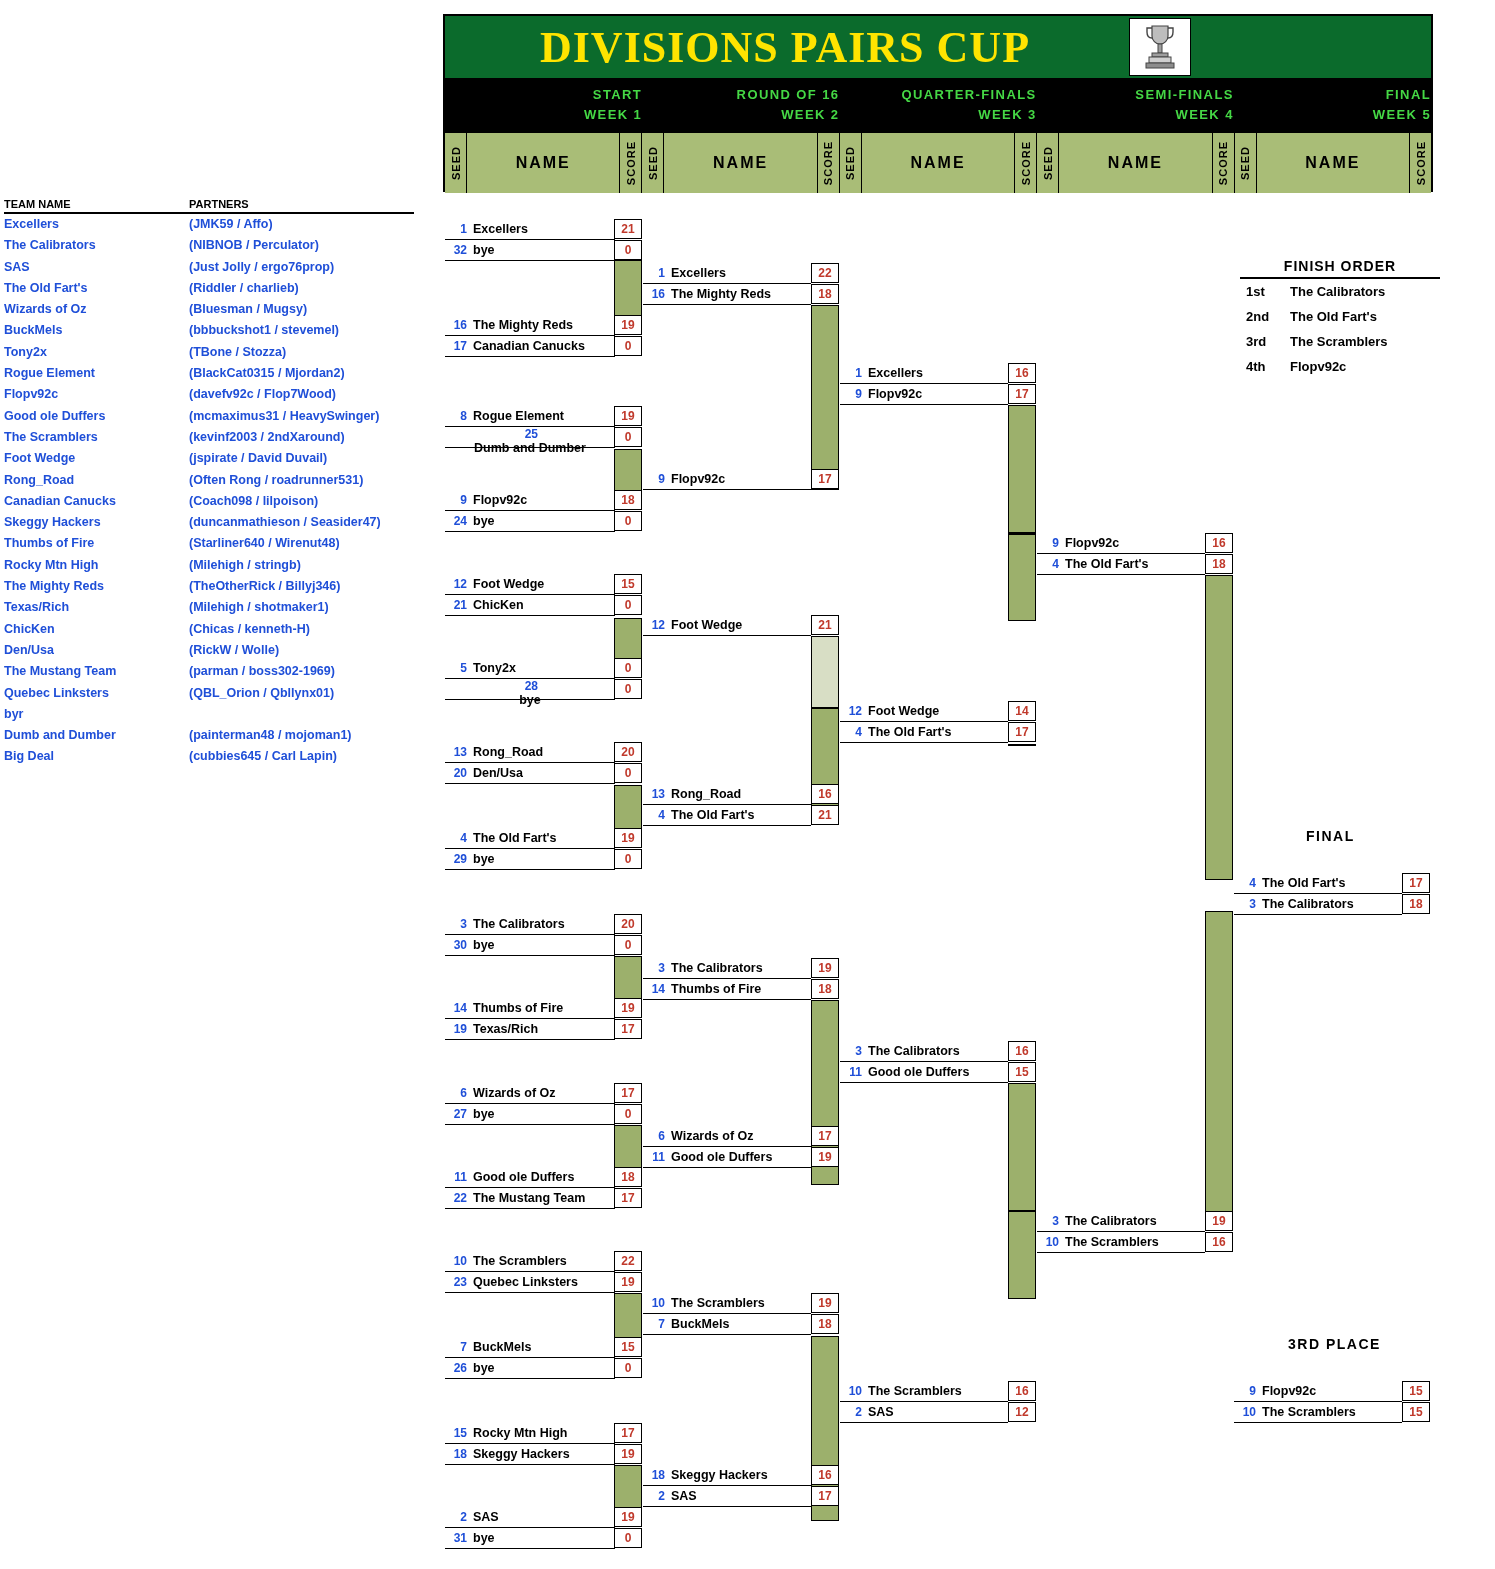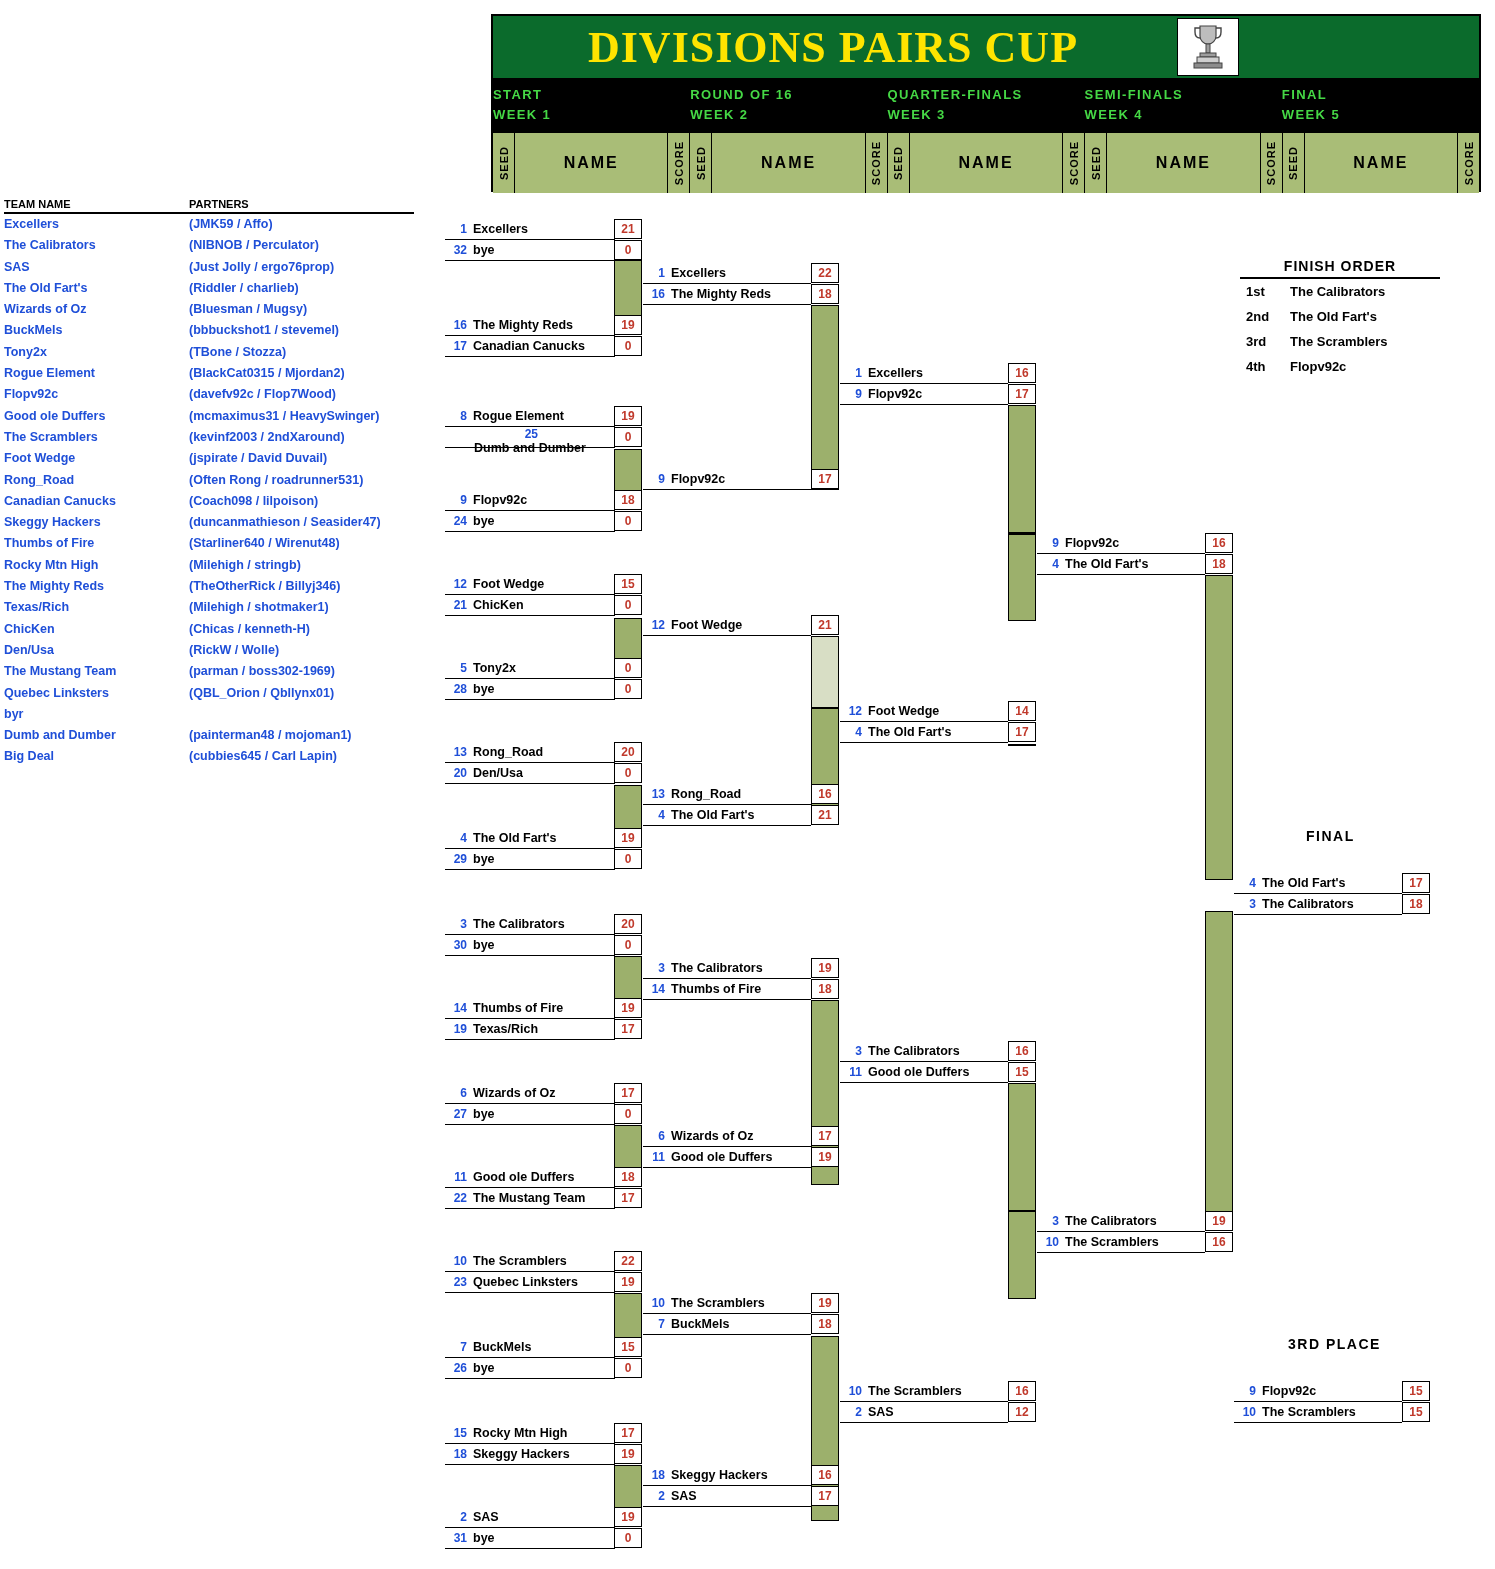--- a/index.html
+++ b/index.html
@@ -8,21 +8,21 @@
     background:#ffffff;
     font-family:"Liberation Sans", sans-serif;
     font-size:12px;
     overflow:hidden;
   }
   .abs{position:absolute;}
 
   
   #header-banner{
     left:443px;top:14px;width:990px;height:178px;
-    border:2px solid #000;background:#e5e5e5;box-sizing:border-box;margin-left:48px;
+    border:2px solid #000;background:#e5e5e5;box-sizing:border-box;
   }
   #title-bar{
     position:absolute;left:0;top:0;width:100%;height:62px;
     background:#0b6b2c;display:flex;align-items:center;
   }
   #cup-title{
     flex:0 0 680px;text-align:center;color:#ffe400;
     font-family:"Liberation Serif", serif;font-weight:bold;font-size:44px;
     letter-spacing:1px;
   }
@@ -32,21 +32,21 @@
   }
   #month-label{
     flex:1;text-align:center;color:#ffffff;
     font-family:"Liberation Serif", serif;font-weight:bold;font-size:42px;
   }
   #rounds-bar{
     position:absolute;left:0;top:62px;width:100%;height:54px;
     background:#000;display:flex;
   }
   .round-cell{
-    flex:1;display:flex;flex-direction:column;align-items:flex-start;justify-content:center;
+    flex:1;display:flex;flex-direction:column;align-items:flex-end;justify-content:center;
     color:#45d845;font-weight:bold;font-size:13px;letter-spacing:1.4px;line-height:20px;
   }
   #col-head-bar{
     position:absolute;left:0;top:116px;width:100%;height:60px;
     background:#a9bd77;display:flex;border-top:1px solid #000;
   }
   .col-group{flex:1;display:flex;border-right:1px solid #000;box-sizing:border-box;}
   .col-group:last-child{border-right:none;}
   .ch-seed,.ch-score{
     width:22px;display:flex;align-items:center;justify-content:center;
@@ -405,21 +405,21 @@
     <div class="entry" style="left: 445px; top: 595px; width: 170px;">
       <span class="sd">21</span>
       <span class="nm">ChicKen</span>
     </div>
     <div class="scorebox" style="left: 614px; top: 595px;">0</div>
     <div class="entry" style="left: 445px; top: 658px; width: 170px;">
       <span class="sd">5</span>
       <span class="nm">Tony2x</span>
     </div>
     <div class="scorebox" style="left: 614px; top: 658px;">0</div>
-    <div class="entry" style="left: 445px; top: 679px; width: 170px;">
+    <div class="entry" style="left: 445px; top: 679px; width: 170px; flex-direction: column;">
       <span class="sd">28</span>
       <span class="nm">bye</span>
     </div>
     <div class="scorebox" style="left: 614px; top: 679px;">0</div>
     <div class="entry" style="left: 445px; top: 742px; width: 170px;">
       <span class="sd">13</span>
       <span class="nm">Rong_Road</span>
     </div>
     <div class="scorebox" style="left: 614px; top: 742px;">20</div>
     <div class="entry" style="left: 445px; top: 763px; width: 170px;">

